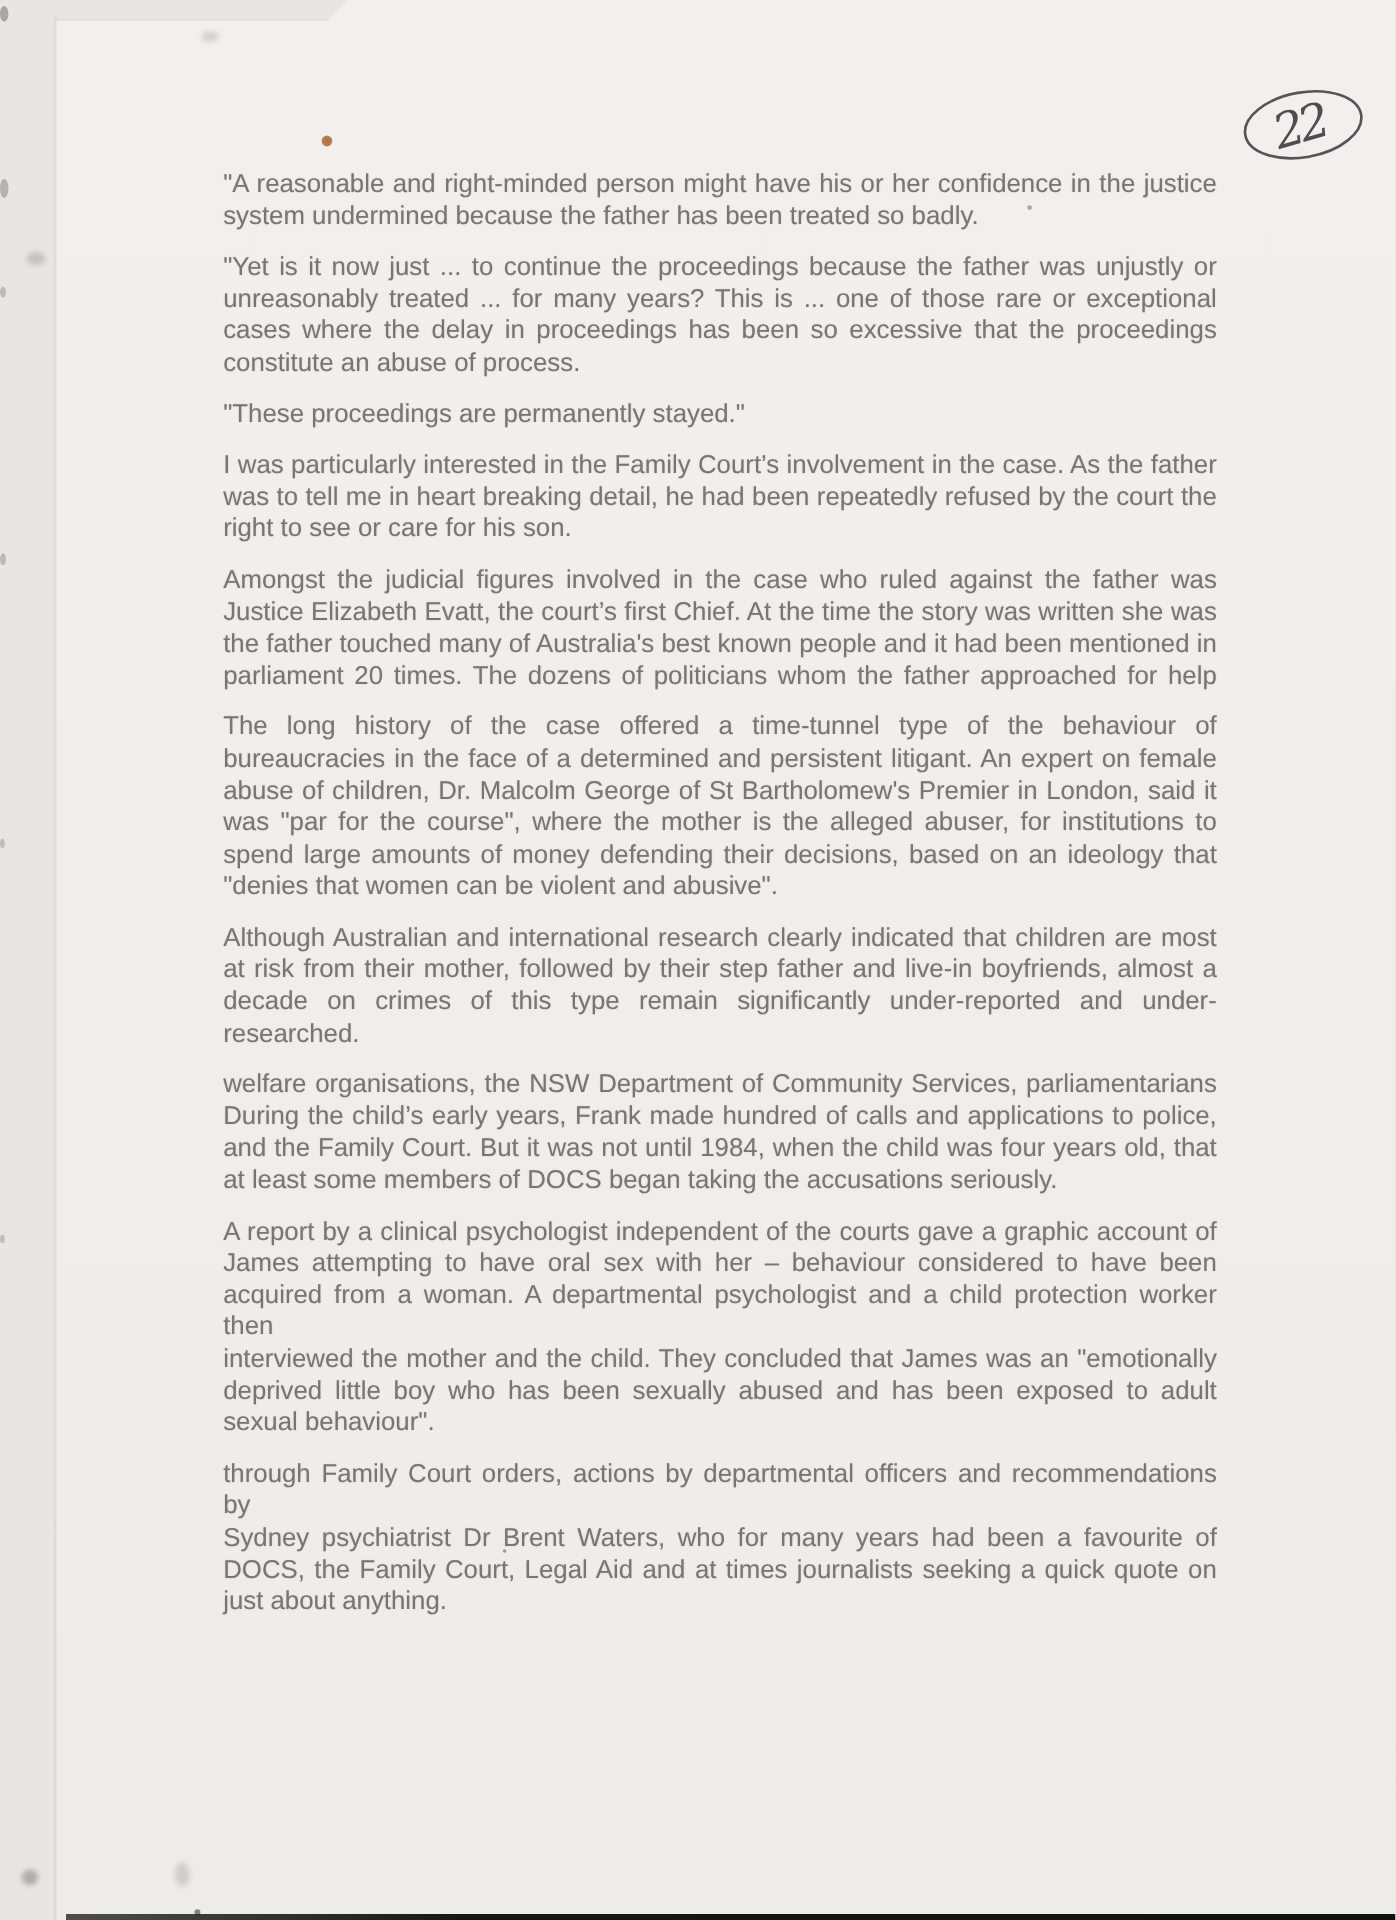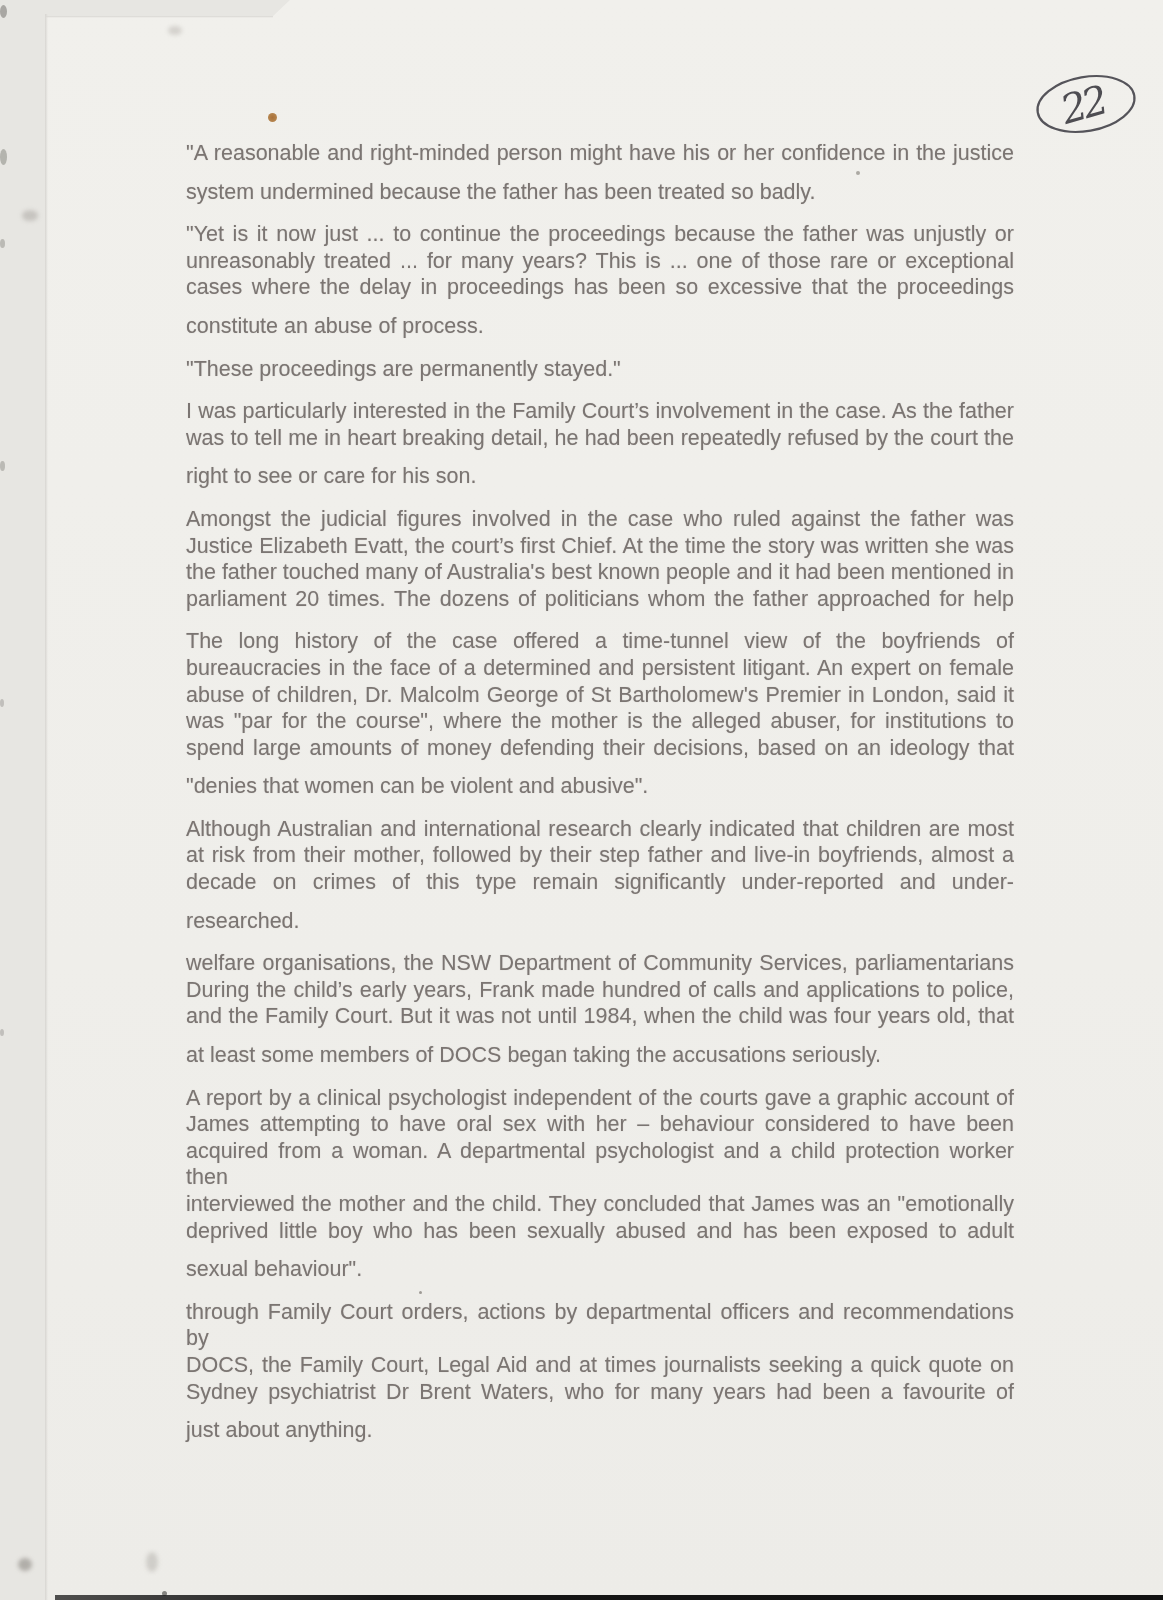--- a/index.html
+++ b/index.html
@@ -40,21 +40,21 @@
     left: 186px;
     top: 140px;
     width: 828px;
     color: var(--text, #7b7572);
     font-size: 21.5px;
     line-height: 26.6px;
     text-shadow: 0 0 1px rgba(123,117,114,0.35);
   }
   .para { margin: 0 0 16px 0; }
   .line { text-align: justify; text-align-last: justify; white-space: normal; }
-  .line.last { text-align-last: left; margin-top: 12px; }
+  .line.last { text-align-last: left; }
   
   .pagenum-svg {
     position: absolute;
     left: 1003px; top: 60px;
     width: 140px; height: 95px;
   }
   
   .speck {
     position: absolute;
     border-radius: 50%;
@@ -106,21 +106,21 @@
         <div class="line">was to tell me in heart breaking detail, he had been repeatedly refused by the court the</div>
         <div class="line last">right to see or care for his son.</div>
       </div>
       <div class="para">
         <div class="line">Amongst the judicial figures involved in the case who ruled against the father was</div>
         <div class="line">Justice Elizabeth Evatt, the court’s first Chief. At the time the story was written she was</div>
         <div class="line">the father touched many of Australia's best known people and it had been mentioned in</div>
         <div class="line">parliament 20 times. The dozens of politicians whom the father approached for help</div>
       </div>
       <div class="para">
-        <div class="line">The long history of the case offered a time-tunnel view of the boyfriends of</div>
+        <div class="line">The long history of the case offered a time-tunnel type of the behaviour of</div>
         <div class="line">bureaucracies in the face of a determined and persistent litigant. An expert on female</div>
         <div class="line">abuse of children, Dr. Malcolm George of St Bartholomew's Premier in London, said it</div>
         <div class="line">was "par for the course", where the mother is the alleged abuser, for institutions to</div>
         <div class="line">spend large amounts of money defending their decisions, based on an ideology that</div>
         <div class="line last">"denies that women can be violent and abusive".</div>
       </div>
       <div class="para">
         <div class="line">Although Australian and international research clearly indicated that children are most</div>
         <div class="line">at risk from their mother, followed by their step father and live-in boyfriends, almost a</div>
         <div class="line">decade on crimes of this type remain significantly under-reported and under-</div>
@@ -135,22 +135,22 @@
       <div class="para">
         <div class="line">A report by a clinical psychologist independent of the courts gave a graphic account of</div>
         <div class="line">James attempting to have oral sex with her – behaviour considered to have been</div>
         <div class="line">acquired from a woman. A departmental psychologist and a child protection worker then</div>
         <div class="line">interviewed the mother and the child. They concluded that James was an "emotionally</div>
         <div class="line">deprived little boy who has been sexually abused and has been exposed to adult</div>
         <div class="line last">sexual behaviour".</div>
       </div>
       <div class="para">
         <div class="line">through Family Court orders, actions by departmental officers and recommendations by</div>
+        <div class="line">Sydney psychiatrist Dr Brent Waters, who for many years had been a favourite of</div>
         <div class="line">DOCS, the Family Court, Legal Aid and at times journalists seeking a quick quote on</div>
-        <div class="line">Sydney psychiatrist Dr Brent Waters, who for many years had been a favourite of</div>
         <div class="line last">just about anything.</div>
       </div>
     </div>
 
   <div class="speck" style="left:0; top:5px; width:7px; height:13px; background:#5d5b56; opacity:.45;"></div>
   <div class="speck" style="left:0; top:149px; width:7px; height:16px; background:#6a6862; opacity:.4;"></div>
   <div class="speck smudge" style="left:22px; top:210px; width:16px; height:11px; background:rgba(150,145,140,.4);"></div>
   <div class="speck smudge" style="left:168px; top:26px; width:14px; height:9px; background:rgba(160,156,150,.35);"></div>
   <div class="speck" style="left:0; top:239px; width:5px; height:9px; background:#6a6862; opacity:.35;"></div>
   <div class="speck" style="left:0; top:461px; width:5px; height:10px; background:#6a6862; opacity:.35;"></div>

